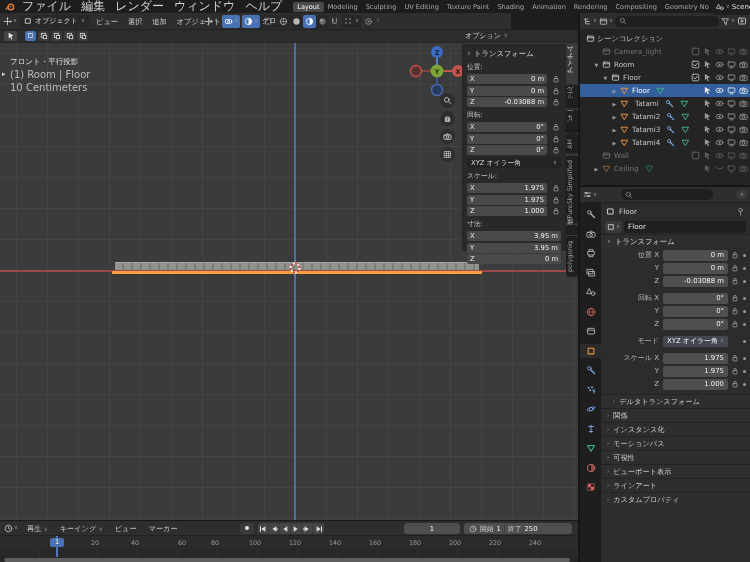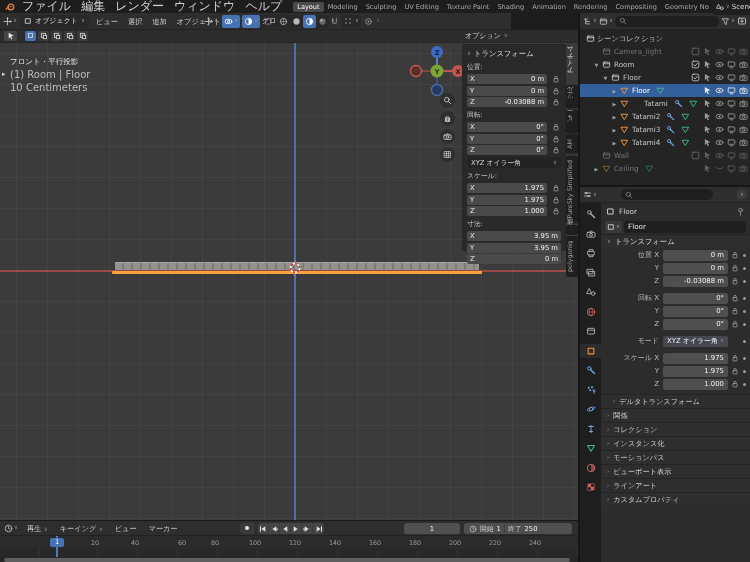--- a/index.html
+++ b/index.html
@@ -890,21 +890,21 @@
           </span>
         </span>
       </div>
       <div class="orow" style="padding-left: 31px;">
         <span class="oexp">▶</span>
         <span>
           <svg width="9" height="9" viewBox="0 0 12 12" fill="none" stroke="#e8933f" stroke-width="1.1" stroke-linecap="round" stroke-linejoin="round">
             <path d="M1.8 3 H10.2 L6 9.8 Z" stroke-width="1.3"></path>
           </svg>
         </span>
-        <span style="margin-left: 13px;">Tatami</span>
+        <span style="margin-left: 4px;">Tatami</span>
         <span style="margin-left: 4px;">
           <svg width="9" height="9" viewBox="0 0 12 12" fill="none" stroke="#7aa5dc" stroke-width="1.1" stroke-linecap="round" stroke-linejoin="round">
             <circle cx="4" cy="4" r="2.1"></circle>
             <path d="M5.6 5.6 L10.2 10.2" stroke-width="1.7"></path>
           </svg>
         </span>
         <span style="margin-left: 4px;">
           <svg width="9" height="9" viewBox="0 0 12 12" fill="none" stroke="#3cb08a" stroke-width="1.1" stroke-linecap="round" stroke-linejoin="round">
             <path d="M1.8 3 H10.2 L6 9.8 Z" stroke-width="1.3"></path>
           </svg>
@@ -1435,32 +1435,32 @@
           <div class="psec" style="margin-top: 4px; padding-left: 12px;">
             <span class="chv">›</span>
             <span>デルタトランスフォーム</span>
           </div>
           <div class="psec">
             <span class="chv">›</span>
             <span>関係</span>
           </div>
           <div class="psec">
             <span class="chv">›</span>
-            <span>コレクション</span>
-          </div>
-          <div class="psec">
-            <span class="chv">›</span>
             <span>インスタンス化</span>
           </div>
           <div class="psec">
             <span class="chv">›</span>
             <span>モーションパス</span>
           </div>
           <div class="psec">
             <span class="chv">›</span>
+            <span>可視性</span>
+          </div>
+          <div class="psec">
+            <span class="chv">›</span>
             <span>ビューポート表示</span>
           </div>
           <div class="psec">
             <span class="chv">›</span>
             <span>ラインアート</span>
           </div>
           <div class="psec">
             <span class="chv">›</span>
             <span>カスタムプロパティ</span>
           </div>

